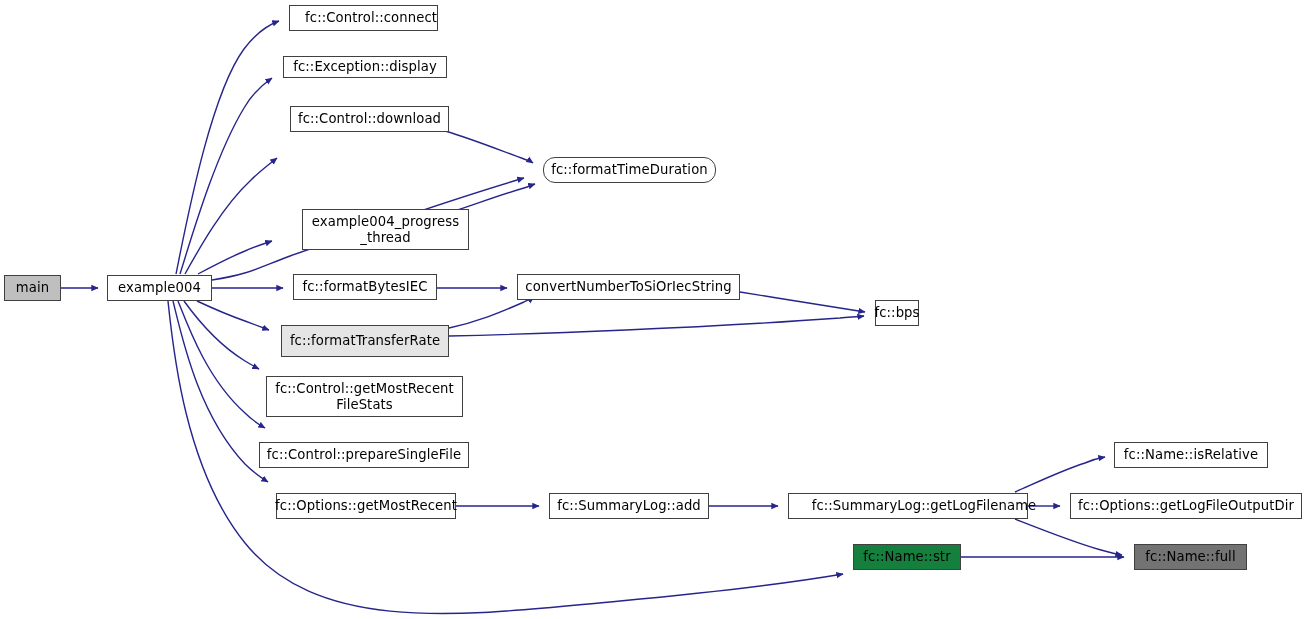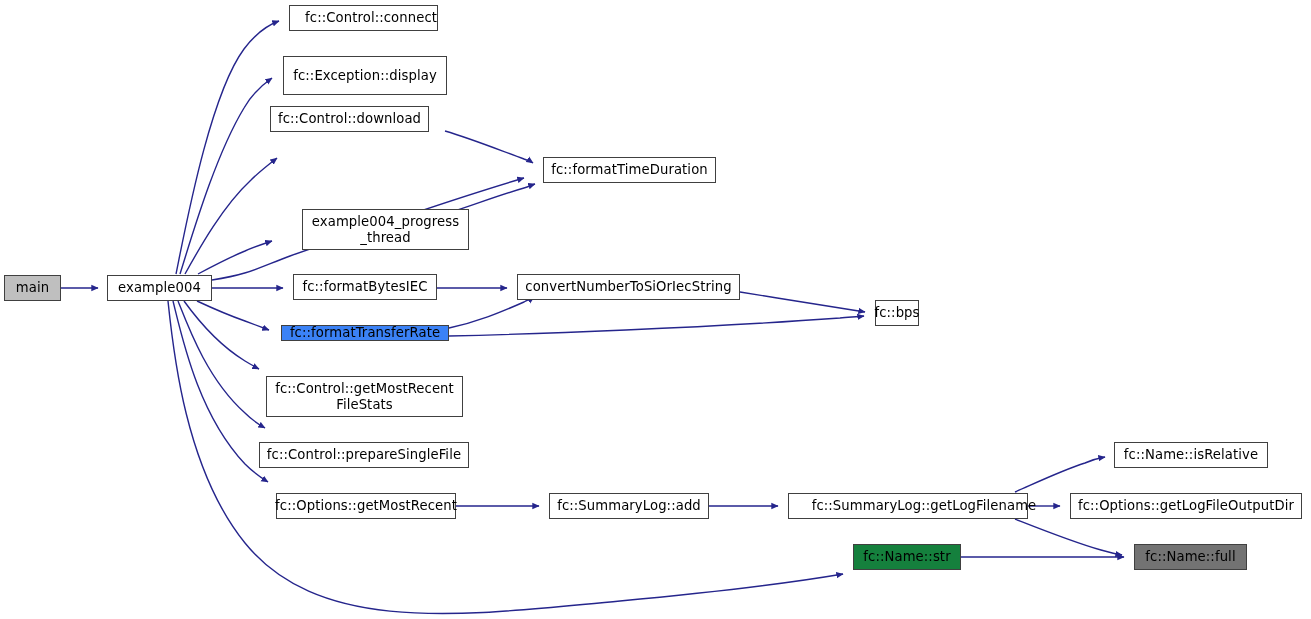--- a/index.html
+++ b/index.html
@@ -78,29 +78,29 @@
       <path d="M456,506 L539,506" fill="none" stroke="#25258c" stroke-width="1.4" marker-end="url(#arrow)"></path>
       <path d="M709,506 L778,506" fill="none" stroke="#25258c" stroke-width="1.4" marker-end="url(#arrow)"></path>
       <path d="M1015,492 C1040,481 1063,470 1085,463 C1092,460 1099,458 1105,457" fill="none" stroke="#25258c" stroke-width="1.4" marker-end="url(#arrow)"></path>
       <path d="M1028,506 L1060,506" fill="none" stroke="#25258c" stroke-width="1.4" marker-end="url(#arrow)"></path>
       <path d="M1015,519 C1043,530 1073,542 1101,550 C1108,552 1115,554 1122,555" fill="none" stroke="#25258c" stroke-width="1.4" marker-end="url(#arrow)"></path>
       <path d="M961,557 L1124,557" fill="none" stroke="#25258c" stroke-width="1.4" marker-end="url(#arrow)"></path>
     </svg>
 <div class="node root" style="left: 4px; top: 275px; width: 57px; height: 26px; border-color: rgb(64, 64, 64); background: rgb(191, 191, 191);"><span class="node-label">main</span></div>
     <div class="node" style="left: 107px; top: 275px; width: 105px; height: 26px; border-color: rgb(64, 64, 64); background: rgb(255, 255, 255);"><span class="node-label">example004</span></div>
     <div class="node" style="left: 289px; top: 5px; width: 149px; height: 26px; border-color: rgb(64, 64, 64); background: rgb(255, 255, 255); justify-content: flex-end;"><span class="node-label">fc::Control::connect</span></div>
-    <div class="node" style="left: 283px; top: 56px; width: 164px; height: 39px; border-color: rgb(64, 64, 64); background: rgb(255, 255, 255);"><span class="node-label">fc::Exception::display</span></div>
-    <div class="node" style="left: 270px; top: 106px; width: 159px; height: 26px; border-color: rgb(64, 64, 64); background: rgb(255, 255, 255);"><span class="node-label">fc::Control::download</span></div>
-    <div class="node" style="left: 543px; top: 157px; width: 173px; height: 26px; border-color: rgb(64, 64, 64); background: rgb(255, 255, 255);"><span class="node-label">fc::formatTimeDuration</span></div>
+    <div class="node" style="left: 283px; top: 56px; width: 164px; height: 22px; border-color: rgb(64, 64, 64); background: rgb(255, 255, 255);"><span class="node-label">fc::Exception::display</span></div>
+    <div class="node" style="left: 290px; top: 106px; width: 159px; height: 26px; border-color: rgb(64, 64, 64); background: rgb(255, 255, 255);"><span class="node-label">fc::Control::download</span></div>
+    <div class="node" style="left: 543px; top: 157px; width: 173px; height: 26px; border-color: rgb(64, 64, 64); background: rgb(255, 255, 255); border-radius: 12px;"><span class="node-label">fc::formatTimeDuration</span></div>
     <div class="node" style="left: 281px; top: 209px; width: 167px; height: 41px; border-color: rgb(64, 64, 64); background: rgb(255, 255, 255); margin-left: 21px;"><span class="node-label">example004_progress
 _thread</span></div>
     <div class="node" style="left: 293px; top: 274px; width: 144px; height: 26px; border-color: rgb(64, 64, 64); background: rgb(255, 255, 255);"><span class="node-label">fc::formatBytesIEC</span></div>
     <div class="node" style="left: 517px; top: 274px; width: 223px; height: 26px; border-color: rgb(64, 64, 64); background: rgb(255, 255, 255);"><span class="node-label">convertNumberToSiOrIecString</span></div>
     <div class="node" style="left: 875px; top: 300px; width: 44px; height: 26px; border-color: rgb(64, 64, 64); background: rgb(255, 255, 255);"><span class="node-label">fc::bps</span></div>
-    <div class="node" style="left: 281px; top: 325px; width: 168px; height: 16px; border-color: rgb(64, 64, 64); background: #3b82f6;"><span class="node-label">fc::formatTransferRate</span></div>
+    <div class="node" style="left: 281px; top: 325px; width: 168px; height: 32px; border-color: rgb(64, 64, 64); background: #e5e5e5;"><span class="node-label">fc::formatTransferRate</span></div>
     <div class="node" style="left: 259px; top: 442px; width: 210px; height: 26px; border-color: rgb(64, 64, 64); background: rgb(255, 255, 255);"><span class="node-label">fc::Control::prepareSingleFile</span></div>
     <div class="node" style="left: 266px; top: 376px; width: 197px; height: 41px; border-color: rgb(64, 64, 64); background: rgb(255, 255, 255);"><span class="node-label">fc::Control::getMostRecent
 FileStats</span></div>
     <div class="node" style="left: 1114px; top: 442px; width: 154px; height: 26px; border-color: rgb(64, 64, 64); background: rgb(255, 255, 255);"><span class="node-label">fc::Name::isRelative</span></div>
     <div class="node" style="left: 276px; top: 493px; width: 180px; height: 26px; border-color: rgb(64, 64, 64); background: rgb(255, 255, 255);"><span class="node-label">fc::Options::getMostRecent</span></div>
     <div class="node" style="left: 549px; top: 493px; width: 160px; height: 26px; border-color: rgb(64, 64, 64); background: rgb(255, 255, 255);"><span class="node-label">fc::SummaryLog::add</span></div>
     <div class="node" style="left: 788px; top: 493px; width: 240px; height: 26px; border-color: rgb(64, 64, 64); background: rgb(255, 255, 255); padding-left: 32px;"><span class="node-label">fc::SummaryLog::getLogFilename</span></div>
     <div class="node" style="left: 1070px; top: 493px; width: 232px; height: 26px; border-color: rgb(64, 64, 64); background: rgb(255, 255, 255);"><span class="node-label">fc::Options::getLogFileOutputDir</span></div>
     <div class="node" style="left: 853px; top: 544px; width: 108px; height: 26px; border-color: rgb(64, 64, 64); background: #15803d; text-align: right;"><span class="node-label">fc::Name::str</span></div>
     <div class="node" style="left: 1134px; top: 544px; width: 113px; height: 26px; border-color: rgb(64, 64, 64); background: #737373;"><span class="node-label">fc::Name::full</span></div>

